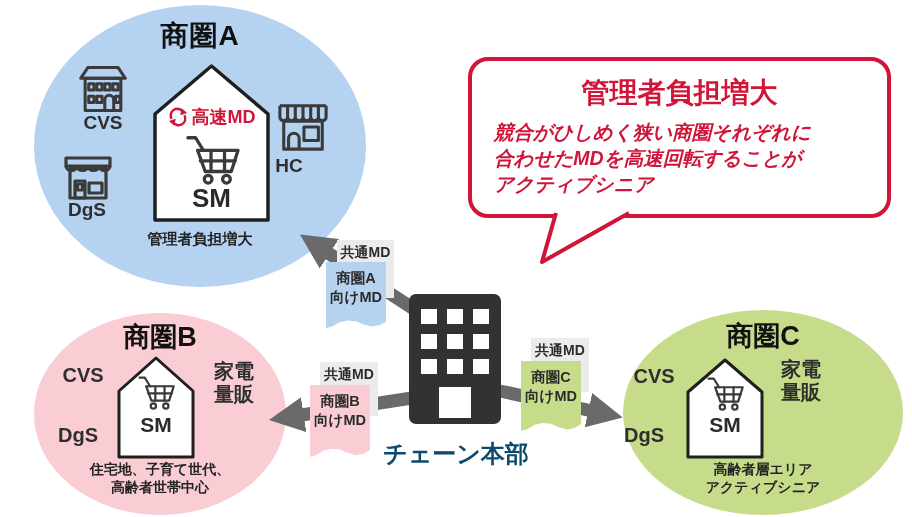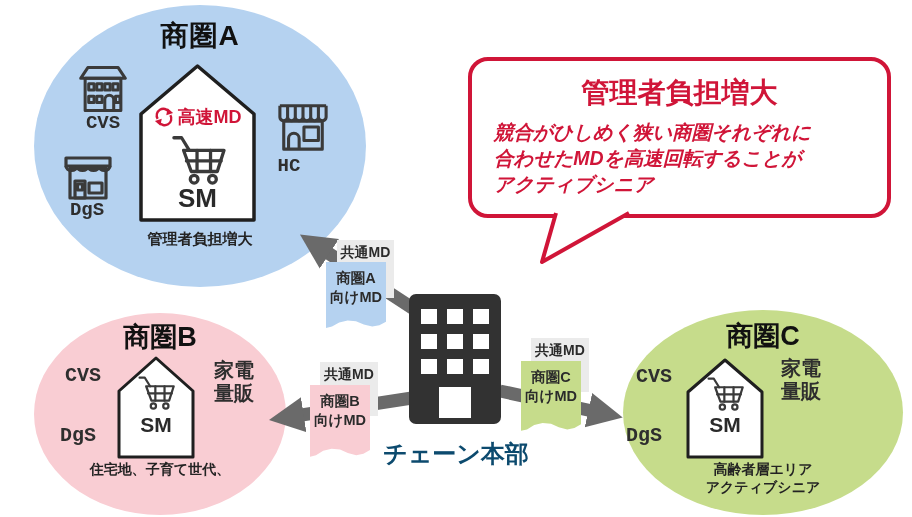--- a/index.html
+++ b/index.html
@@ -12,21 +12,21 @@
   .ellipse { position:absolute; border-radius:50%; z-index:1; }
   #ellipse-a { left:34px; top:5px;   width:332px; height:282px; background:#b5d2f0; }
   #ellipse-b { left:34px; top:313px; width:252px; height:202px; background:#f9cdd3; }
   #ellipse-c { left:623px; top:310px; width:280px; height:205px; background:#c6dc8b; }
 
   .area-title { position:absolute; width:100%; text-align:center; font-weight:bold; color:#111; }
   #title-a { top:12px; font-size:28px; letter-spacing:1px; }
   #title-b { top:6px;  font-size:27px; }
   #title-c { top:8px;  font-size:27px; }
 
-  .store-label { position:absolute; font-weight:bold; color:#2e2e2e; font-size:20px; z-index:2;font-family:Liberation Mono, monospace; }
+  .store-label { position:absolute; font-weight:bold; color:#2e2e2e; font-size:20px; z-index:2; }
   .small-label { font-size:19px; }
 
   .desc { position:absolute; width:100%; text-align:center; font-weight:bold; color:#232323;
           font-size:15px; line-height:20px; z-index:2; }
 
   
   .house { position:absolute; z-index:2; }
   .house svg.frame { position:absolute; left:0; top:0; }
   .fastmd-row { position:absolute; left:0; width:100%; display:flex; justify-content:center;
                 align-items:center; gap:4px; }
@@ -113,21 +113,21 @@
 
   <svg class="icon-store" style="left:272px; top:101px;" width="62" height="52" viewBox="0 0 62 54" fill="none" stroke="#3a3a3a" stroke-width="3.2" stroke-linejoin="round">
     <path d="M7 5 H55"></path>
     <path d="M7 5 v12 a4 3.5 0 0 0 8 0 v-12 M15 5 v12 a4 3.5 0 0 0 8 0 v-12 M23 5 v12 a4 3.5 0 0 0 8 0 v-12 M31 5 v12 a4 3.5 0 0 0 8 0 v-12 M39 5 v12 a4 3.5 0 0 0 8 0 v-12 M47 5 v12 a4 3.5 0 0 0 8 0 v-12"></path>
     <rect x="11" y="21" width="40" height="29"></rect>
     <path d="M16 50 v-11 a5.5 5.5 0 0 1 11 0 v11"></path>
     <rect x="32" y="27" width="15" height="14"></rect>
   </svg>
   <div class="store-label small-label" style="left:259px; top:155px; width:60px; text-align:center;">HC</div>
 
-  <div class="house" style="left:139px; top:64px; width:117px; height:158px;">
+  <div class="house" style="left:153px; top:64px; width:117px; height:158px;">
     <svg class="frame" width="117" height="158" viewBox="0 0 117 158">
       <polygon points="58.5,2 115,50 115,156 2,156 2,50" fill="#ffffff" stroke="#1f1f1f" stroke-width="3.5" stroke-linejoin="round"></polygon>
     </svg>
     <div class="fastmd-row" style="top:41px;">
       <svg width="20" height="20" viewBox="0 0 22 22">
         <path d="M4 13 A7.2 7.2 0 0 1 16.5 5.5" fill="none" stroke="#d01538" stroke-width="2.6"></path>
         <polygon points="15,1.5 21,6.5 13.5,9" fill="#d01538"></polygon>
         <path d="M18 9 A7.2 7.2 0 0 1 5.5 16.5" fill="none" stroke="#d01538" stroke-width="2.6"></path>
         <polygon points="7,20.5 1,15.5 8.5,13" fill="#d01538"></polygon>
       </svg>
@@ -138,20 +138,21 @@
           <use href="#cart-shape"></use>
         </svg>
     </div>
     <div class="sm-label" style="top:119px; font-size:26px;">SM</div>
   </div>
 
   <div class="ellipse" id="ellipse-b">
     <div class="area-title" id="title-b">商圏B</div>
     <div class="desc" style="top:147px; font-size:14px; line-height:18px;">
       <div>住宅地、子育て世代、</div>
+      <div>高齢者世帯中心</div>
     </div>
   </div>
   <div class="store-label" style="left:53px; top:364px; width:60px; text-align:center;">CVS</div>
   <div class="store-label" style="left:48px; top:424px; width:60px; text-align:center;">DgS</div>
   <div class="store-label center" style="left:203px; top:360px; width:62px; line-height:23px;">
     <div>家電</div>
     <div>量販</div>
   </div>
   <div class="house" style="left:117px; top:356px; width:78px; height:103px;">
     <svg class="frame" width="78" height="103" viewBox="0 0 78 103">

